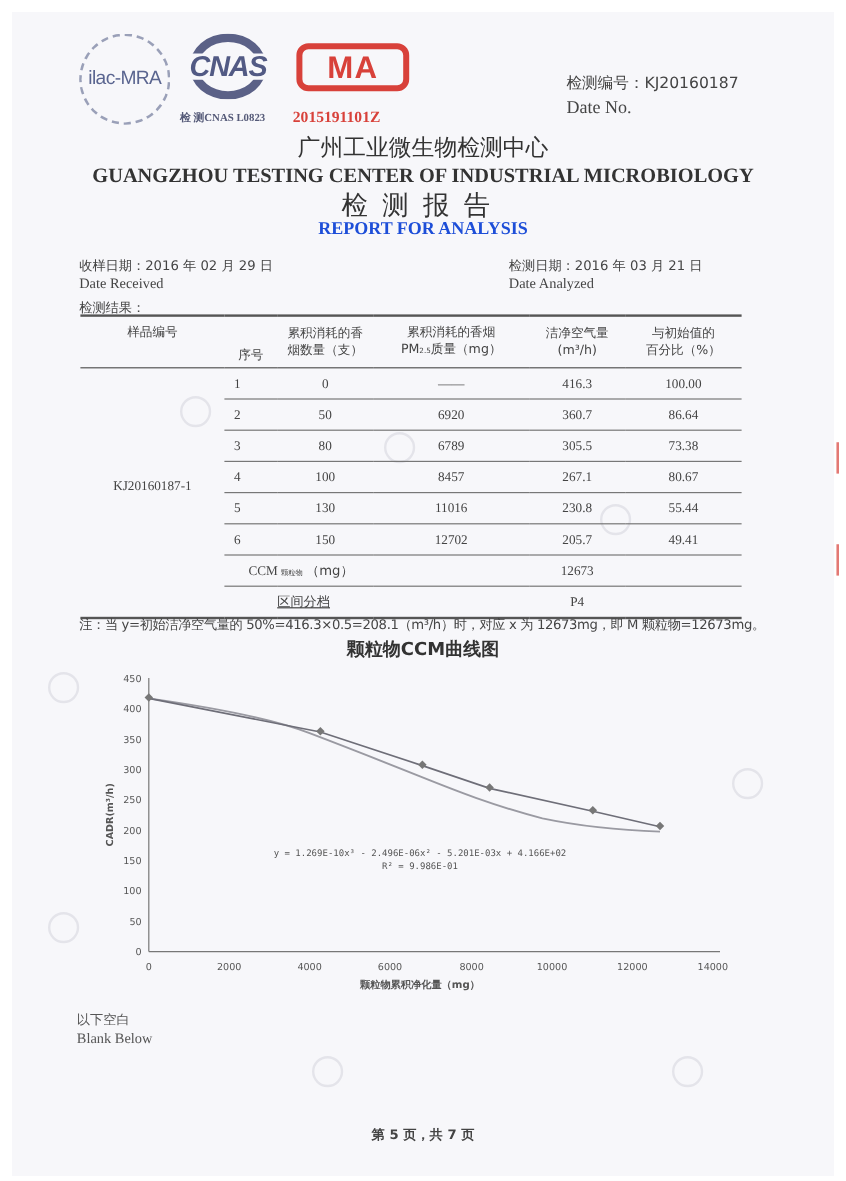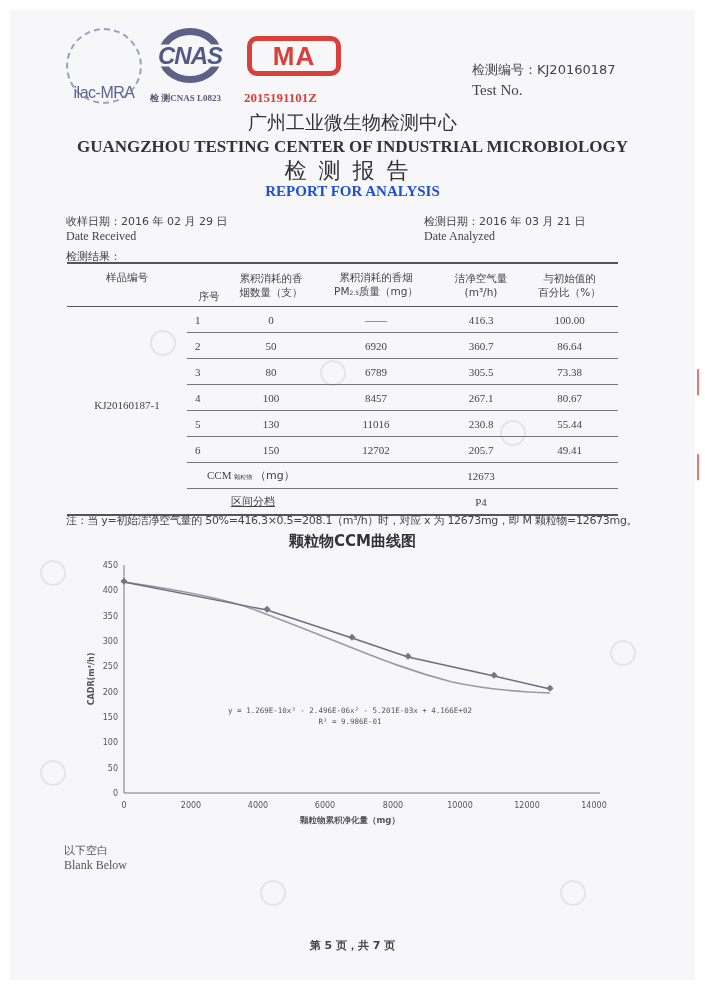--- a/index.html
+++ b/index.html
@@ -11,21 +11,21 @@
     position: relative;
   }
   .page {
     position: absolute; left: 10px; top: 10px; width: 685px; height: 970px;
     background: #f7f7fa;
   }
   .abs { position: absolute; }
   .logo-ilac {
     left: 66px; top: 28px; width: 76px; height: 76px; border-radius: 50%;
     border: 2px dashed #9aa0b8; box-sizing: border-box;
-    display: flex; align-items: flex-end; justify-content: center;
+    display: flex; align-items: center; justify-content: center;
     color: #5a6590; font-family: "Liberation Sans", sans-serif; font-size: 16px; letter-spacing: -0.5px;
   }
   .logo-cnas {
     left: 150px; top: 28px; width: 80px; height: 55px;
     display: flex; align-items: center; justify-content: center;
   }
   .logo-cnas .ring {
     position: absolute; left: 8px; top: 0; width: 64px; height: 55px; border-radius: 50%;
     border: 7px solid #5b6187; box-sizing: border-box;
     clip-path: polygon(0 0, 100% 0, 100% 30%, 0 30%, 0 70%, 100% 70%, 100% 100%, 0 100%);
@@ -94,21 +94,21 @@
   <span class="txt">CNAS</span>
 </div>
 <div class="abs cnas-caption">检 测CNAS L0823</div>
 <div class="abs logo-cma">
     <span>MA</span>
   </div>
 <div class="abs cma-caption">2015191101Z</div>
 
 <div class="abs testno">
   <div style="font-family:'DejaVu Sans',sans-serif;font-size:13px;">检测编号：KJ20160187</div>
-  <div>Test No.</div>
+  <div>Date No.</div>
 </div>
 
 <div class="abs center-cn">广州工业微生物检测中心</div>
 <div class="abs center-en">GUANGZHOU TESTING CENTER OF INDUSTRIAL MICROBIOLOGY</div>
 <div class="abs report-cn">检测报告</div>
 <div class="abs report-en">REPORT FOR ANALYSIS</div>
 
 <div class="abs datebox" style="left:66px;top:214px;">
   <div class="cn">收样日期：2016 年 02 月 29 日</div>
   <div>Date Received</div>

